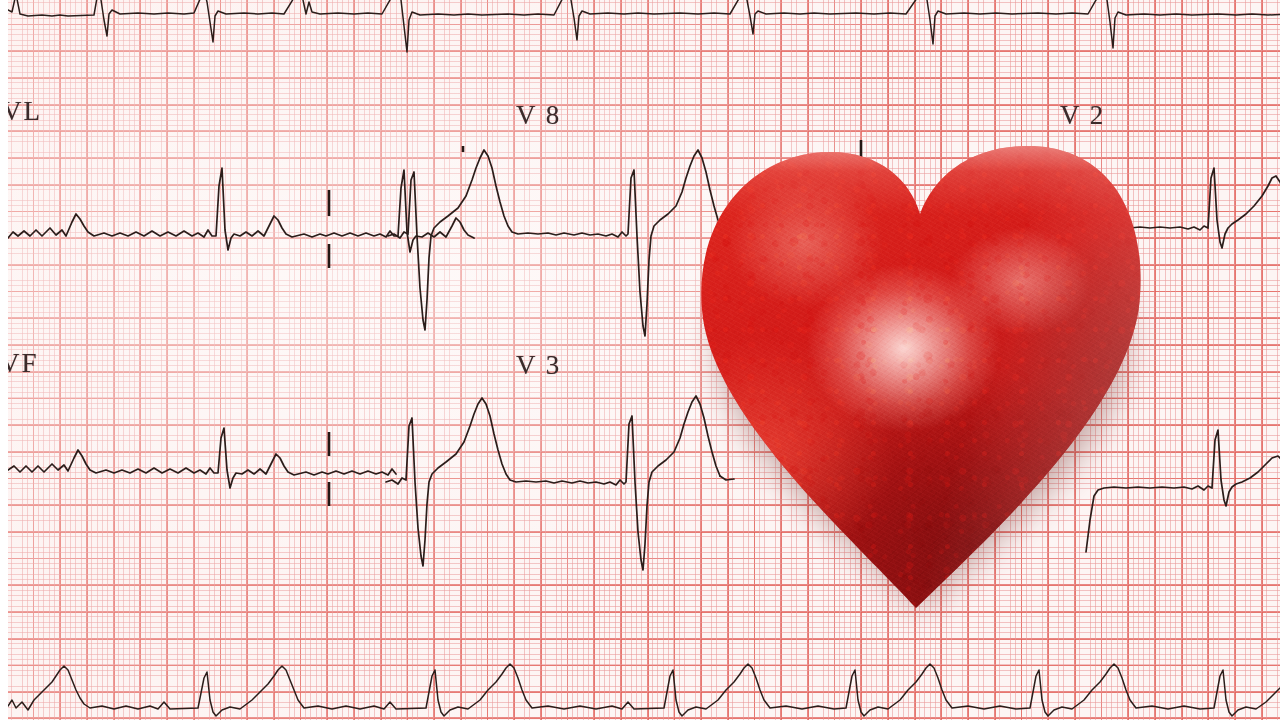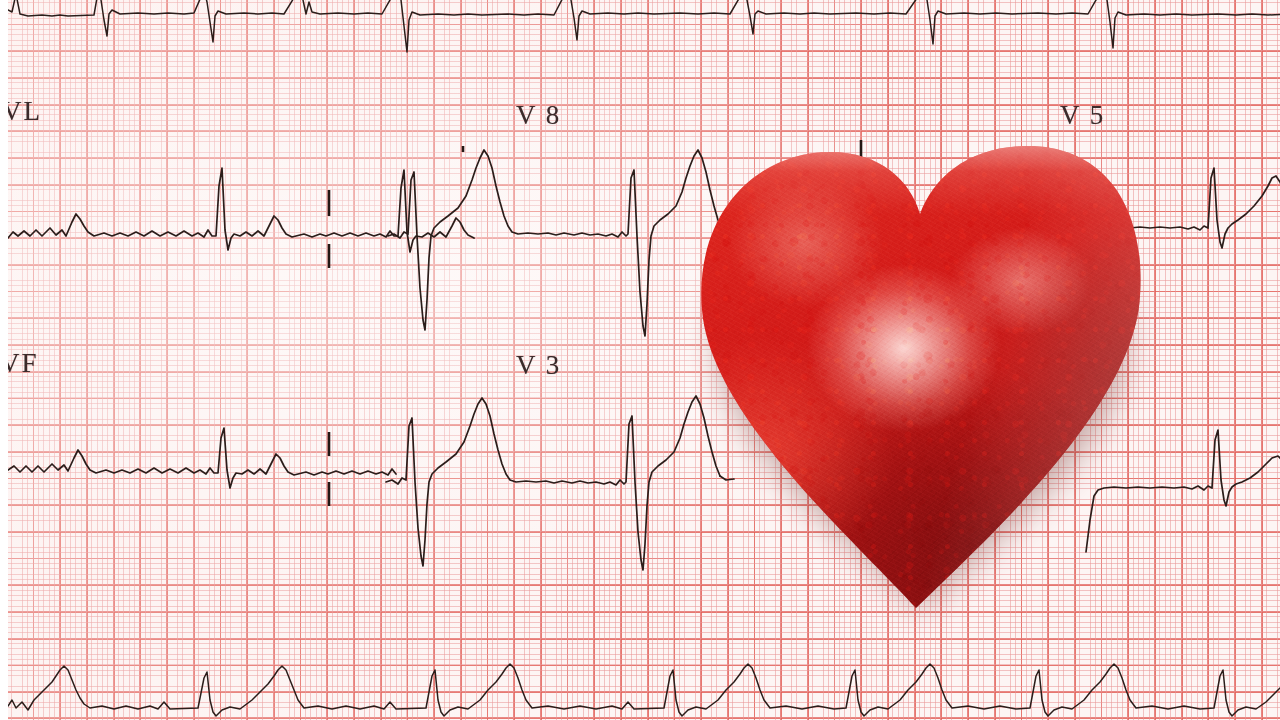--- a/index.html
+++ b/index.html
@@ -329,21 +329,21 @@
       <line class="cal-tick" x1="321" y1="244" x2="321" y2="268"></line>
       <line class="cal-tick" x1="321" y1="432" x2="321" y2="456"></line>
       <line class="cal-tick" x1="321" y1="482" x2="321" y2="506"></line>
       <line class="cal-tick" x1="455" y1="146" x2="455" y2="152"></line>
       <line class="cal-tick" x1="853" y1="140" x2="853" y2="164"></line>
     </g>
   </svg>
 
   <div class="lead-label" style="left:-6px;top:96px;">VL</div>
   <div class="lead-label" style="left:508px;top:100px;">V 8</div>
-  <div class="lead-label" style="left:1052px;top:100px;">V 5</div>
+  <div class="lead-label" style="left:1052px;top:100px;">V 2</div>
   <div class="lead-label" style="left:-8px;top:348px;">VF</div>
   <div class="lead-label" style="left:508px;top:350px;text-align:center;">V 3</div>
 
   <div class="heart-wrap">
     <div class="heart-shadow">
         <div class="hs"></div>
       </div>
     <div class="heart-body"></div>
     <div class="heart-texture"></div>
     <div class="heart-grain"></div>

